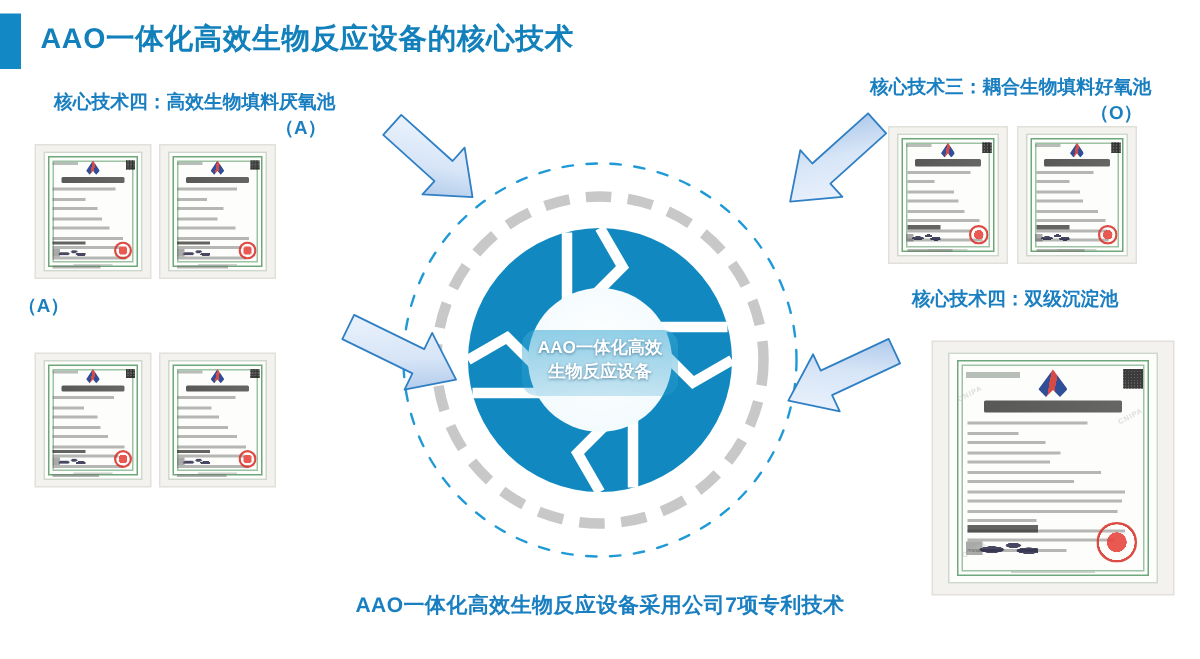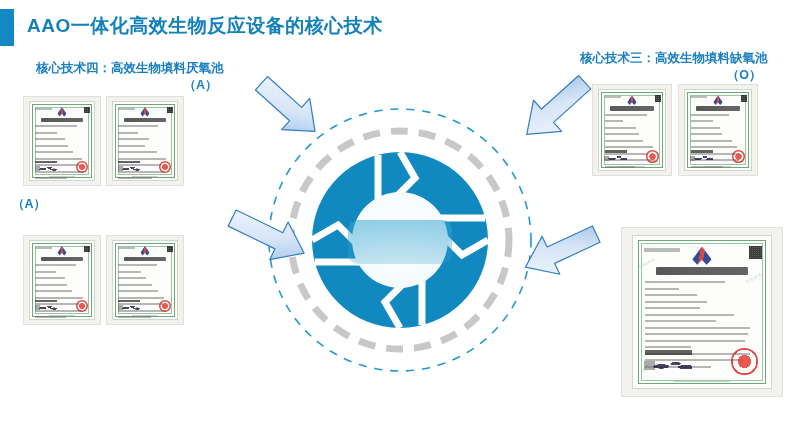--- a/index.html
+++ b/index.html
@@ -171,24 +171,27 @@
   <div class="cap" id="cap1">
     <span>核心技术四：高效生物填料厌氧池</span>
     <span class="sub">（A）</span>
   </div>
 
   <div class="cap" id="cap2">
     <span class="sub">（A）</span>
   </div>
 
   <div class="cap" id="cap3">
-    <span>核心技术三：高效生物填料缺氧池</span>
+    <span>核心技术三：耦合生物填料好氧池</span>
     <span class="sub">（O）</span>
   </div>
 
+  <div class="cap" id="cap4">
+    <span>核心技术四：双级沉淀池</span>
+  </div>
 
   <div class="cert" id="cert-a1">
     <div class="paper">
       <div class="frame"></div>
       <div class="cno"></div>
       <div class="qr"></div>
       <div class="crest">
           <div class="fan"></div>
         </div>
       <div class="ctitle"></div>
@@ -413,20 +416,24 @@
           <polyline points="145,228 130,202 150,182 135,162 60,162"></polyline>
           <polyline points="57,140 83,125 103,145 123,130 123,55"></polyline>
         </g>
       </g>
 
       <circle cx="145" cy="140" r="48" fill="url(#innerGlow)"></circle>
 
       <rect x="93" y="120" width="104" height="44" rx="10" fill="url(#labelPlate)"></rect>
     </svg>
 
+    <div class="center-label">
+      <div>AAO一体化高效</div>
+      <div>生物反应设备</div>
+    </div>
   </div>
 
   <div class="arrow" id="arrow1">
     <svg width="78" height="68" viewBox="0 0 78 68">
       <defs>
         <linearGradient id="ag1" x1="0" y1="0" x2="1" y2="1">
           <stop offset="0%" stop-color="#f2f7fe"></stop>
           <stop offset="55%" stop-color="#d7e5f7"></stop>
           <stop offset="100%" stop-color="#9dbde4"></stop>
         </linearGradient>
@@ -475,14 +482,15 @@
           <stop offset="55%" stop-color="#d7e5f7"></stop>
           <stop offset="100%" stop-color="#9dbde4"></stop>
         </linearGradient>
       </defs>
       <g transform="rotate(155 42 33)">
         <path d="M2,24 L52,24 L52,12 L80,33 L52,54 L52,42 L2,42 Z" fill="url(#ag4)" stroke="#2f7fc4" stroke-width="1.2" stroke-linejoin="round"></path>
       </g>
     </svg>
   </div>
 
+  <div class="bottom-caption">AAO一体化高效生物反应设备采用公司7项专利技术</div>
 
 </div>
 
 </body></html>

